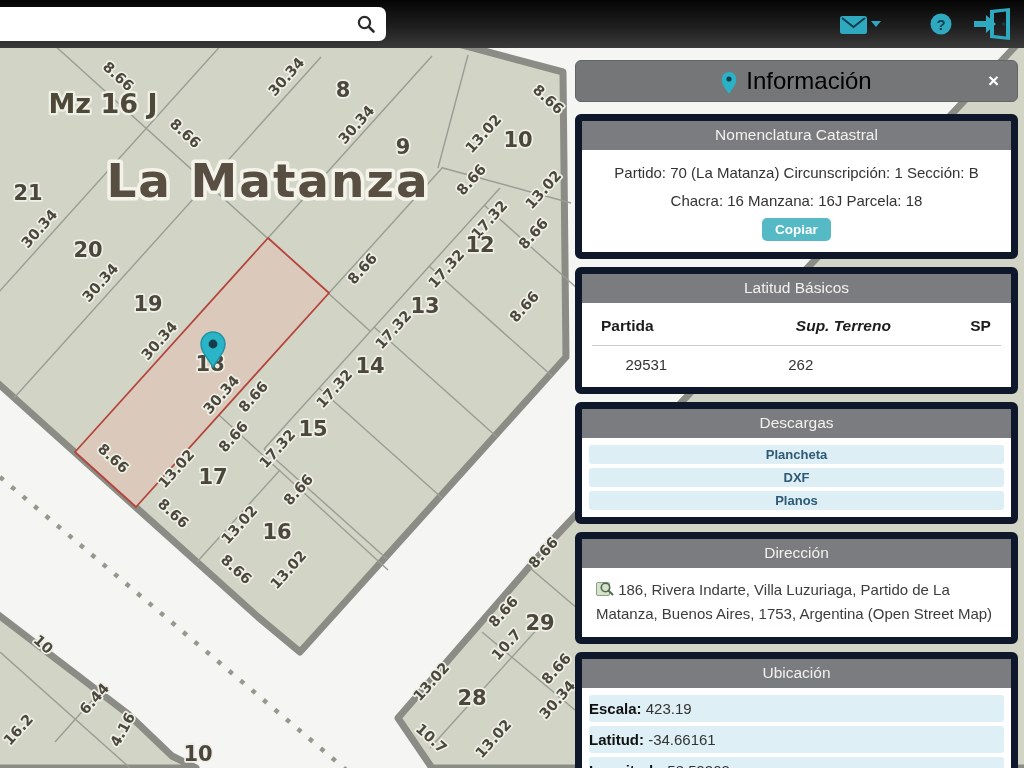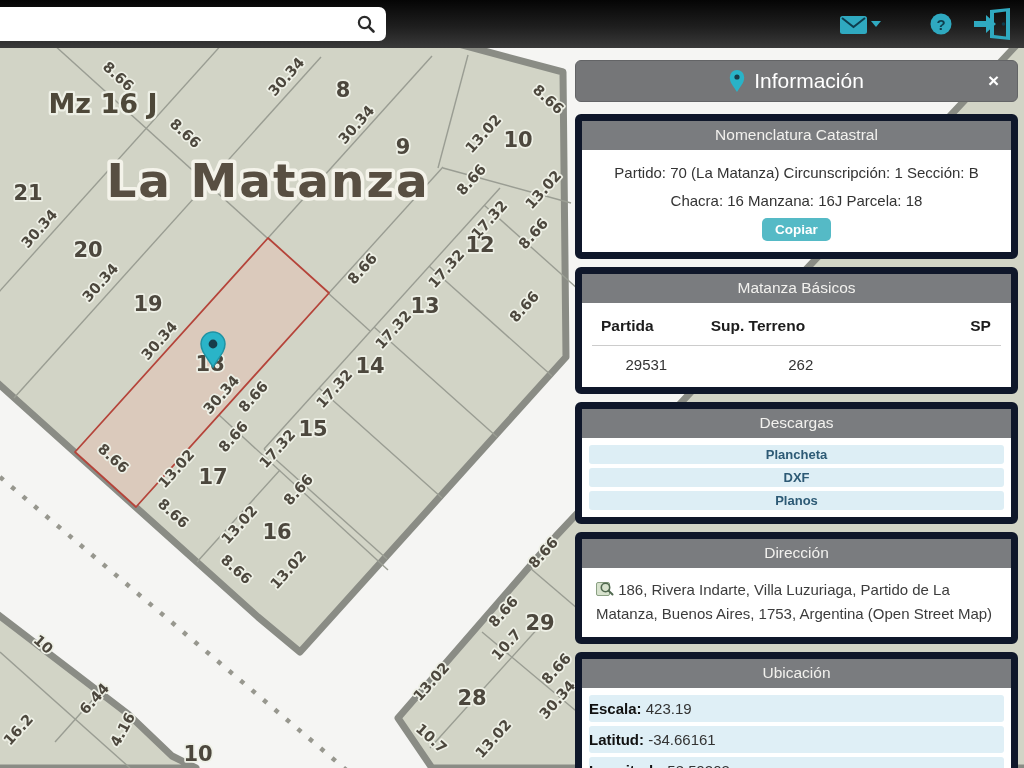--- a/index.html
+++ b/index.html
@@ -23,33 +23,33 @@
       paint-order:stroke;stroke:#eef0e6;stroke-width:3.4px;stroke-linejoin:round;
       text-anchor:middle;font-size:14.5px;}
   .ml-num{font-size:21px;}
   .ml-mz{font-size:27px;fill:#4e4839;stroke-width:4.5px;}
   .ml-title{font-size:47px;fill:#584f42;stroke:#f4f3ea;stroke-width:7px;letter-spacing:2px;}
   
   .panel{position:absolute;left:575px;top:60px;width:443px;z-index:20;}
   .card{background:#fff;border:7px solid #0f172a;border-radius:6px;overflow:hidden;}
   .p-head{background:#757678;border:1px solid #636466;border-radius:6px;height:40px;
           display:flex;align-items:center;justify-content:center;position:relative;margin-bottom:12px;}
-  .p-head-title{color:#ffffff;font-size:21px;display:flex;align-items:flex-end;gap:9px;}
+  .p-head-title{color:#000000;font-size:24px;display:flex;align-items:flex-end;gap:9px;}
   .close-x{position:absolute;right:12px;top:8px;color:#fff;font-size:19px;font-weight:bold;
            background:none;border:none;cursor:pointer;line-height:22px;}
   .sec{margin-bottom:8px;}
   .sec-h{background:#7a7c7f;color:#f2f1ee;font-size:15.5px;text-align:center;
          padding:5px 0 6px 0;}
   .nom-body{padding:9px 12px 10px;text-align:center;font-size:15px;color:#333;line-height:1.85;}
   .copy-btn{background:#55bac6;color:#fff;border:none;border-radius:5px;font-size:13.5px;
             font-weight:bold;padding:4px 13px;cursor:pointer;display:inline-block;}
   .vb-grid{display:grid;grid-template-columns:30% 42% 28%;padding:10px 0 14px;}
   .vb-th{font-weight:bold;color:#1c1c1c;font-size:15.5px;padding:4px 0 10px;}
   .vb-th:nth-child(1){text-align:left;padding-left:19px;}
-  .vb-th:nth-child(2){text-align:left;}
+  .vb-th:nth-child(2){text-align:right;font-style:italic;}
   .vb-th:nth-child(3){text-align:right;padding-right:20px;}
   .vb-sep{grid-column:1 / span 3;border-top:1px solid #ccc;margin:0 10px;}
   .vb-td{color:#333;font-size:15px;text-align:center;padding-top:10px;}
   .rows{padding:7px 7px;display:flex;flex-direction:column;gap:4px;}
   .dl-row{background:#ddeef5;color:#2d5a75;font-size:13px;font-weight:bold;text-align:center;
           padding:2px 0;border-radius:3px;cursor:pointer;}
   .dir-body{padding:10px 14px 12px;font-size:15px;color:#3c3c3c;text-align:left;line-height:1.55;}
   .loc-row{background:#dfeff6;border-radius:3px;text-align:left;padding:5px 0;font-size:15px;}
   .loc-label{font-weight:bold;color:#111;}
   .loc-value{color:#333;}
@@ -204,21 +204,21 @@
 
   <div class="card sec">
     <div class="sec-h">Nomenclatura Catastral</div>
     <div class="nom-body">
       <span>Partido: 70 (La Matanza) Circunscripción: 1 Sección: B Chacra: 16 Manzana: 16J Parcela: 18</span><br>
       <button class="copy-btn">Copiar</button>
     </div>
   </div>
 
   <div class="card sec">
-    <div class="sec-h">Matanza Básicos</div>
+    <div class="sec-h">Latitud Básicos</div>
     <div class="vb-grid">
       <div style="display:contents"><div class="vb-th">Partida</div><div class="vb-th">Sup. Terreno</div><div class="vb-th">SP</div></div>
       <div class="vb-sep"></div>
       <div style="display:contents"><div class="vb-td">29531</div><div class="vb-td">262</div><div class="vb-td"></div></div>
     </div>
   </div>
 
   <div class="card sec">
     <div class="sec-h">Descargas</div>
     <div class="rows">

